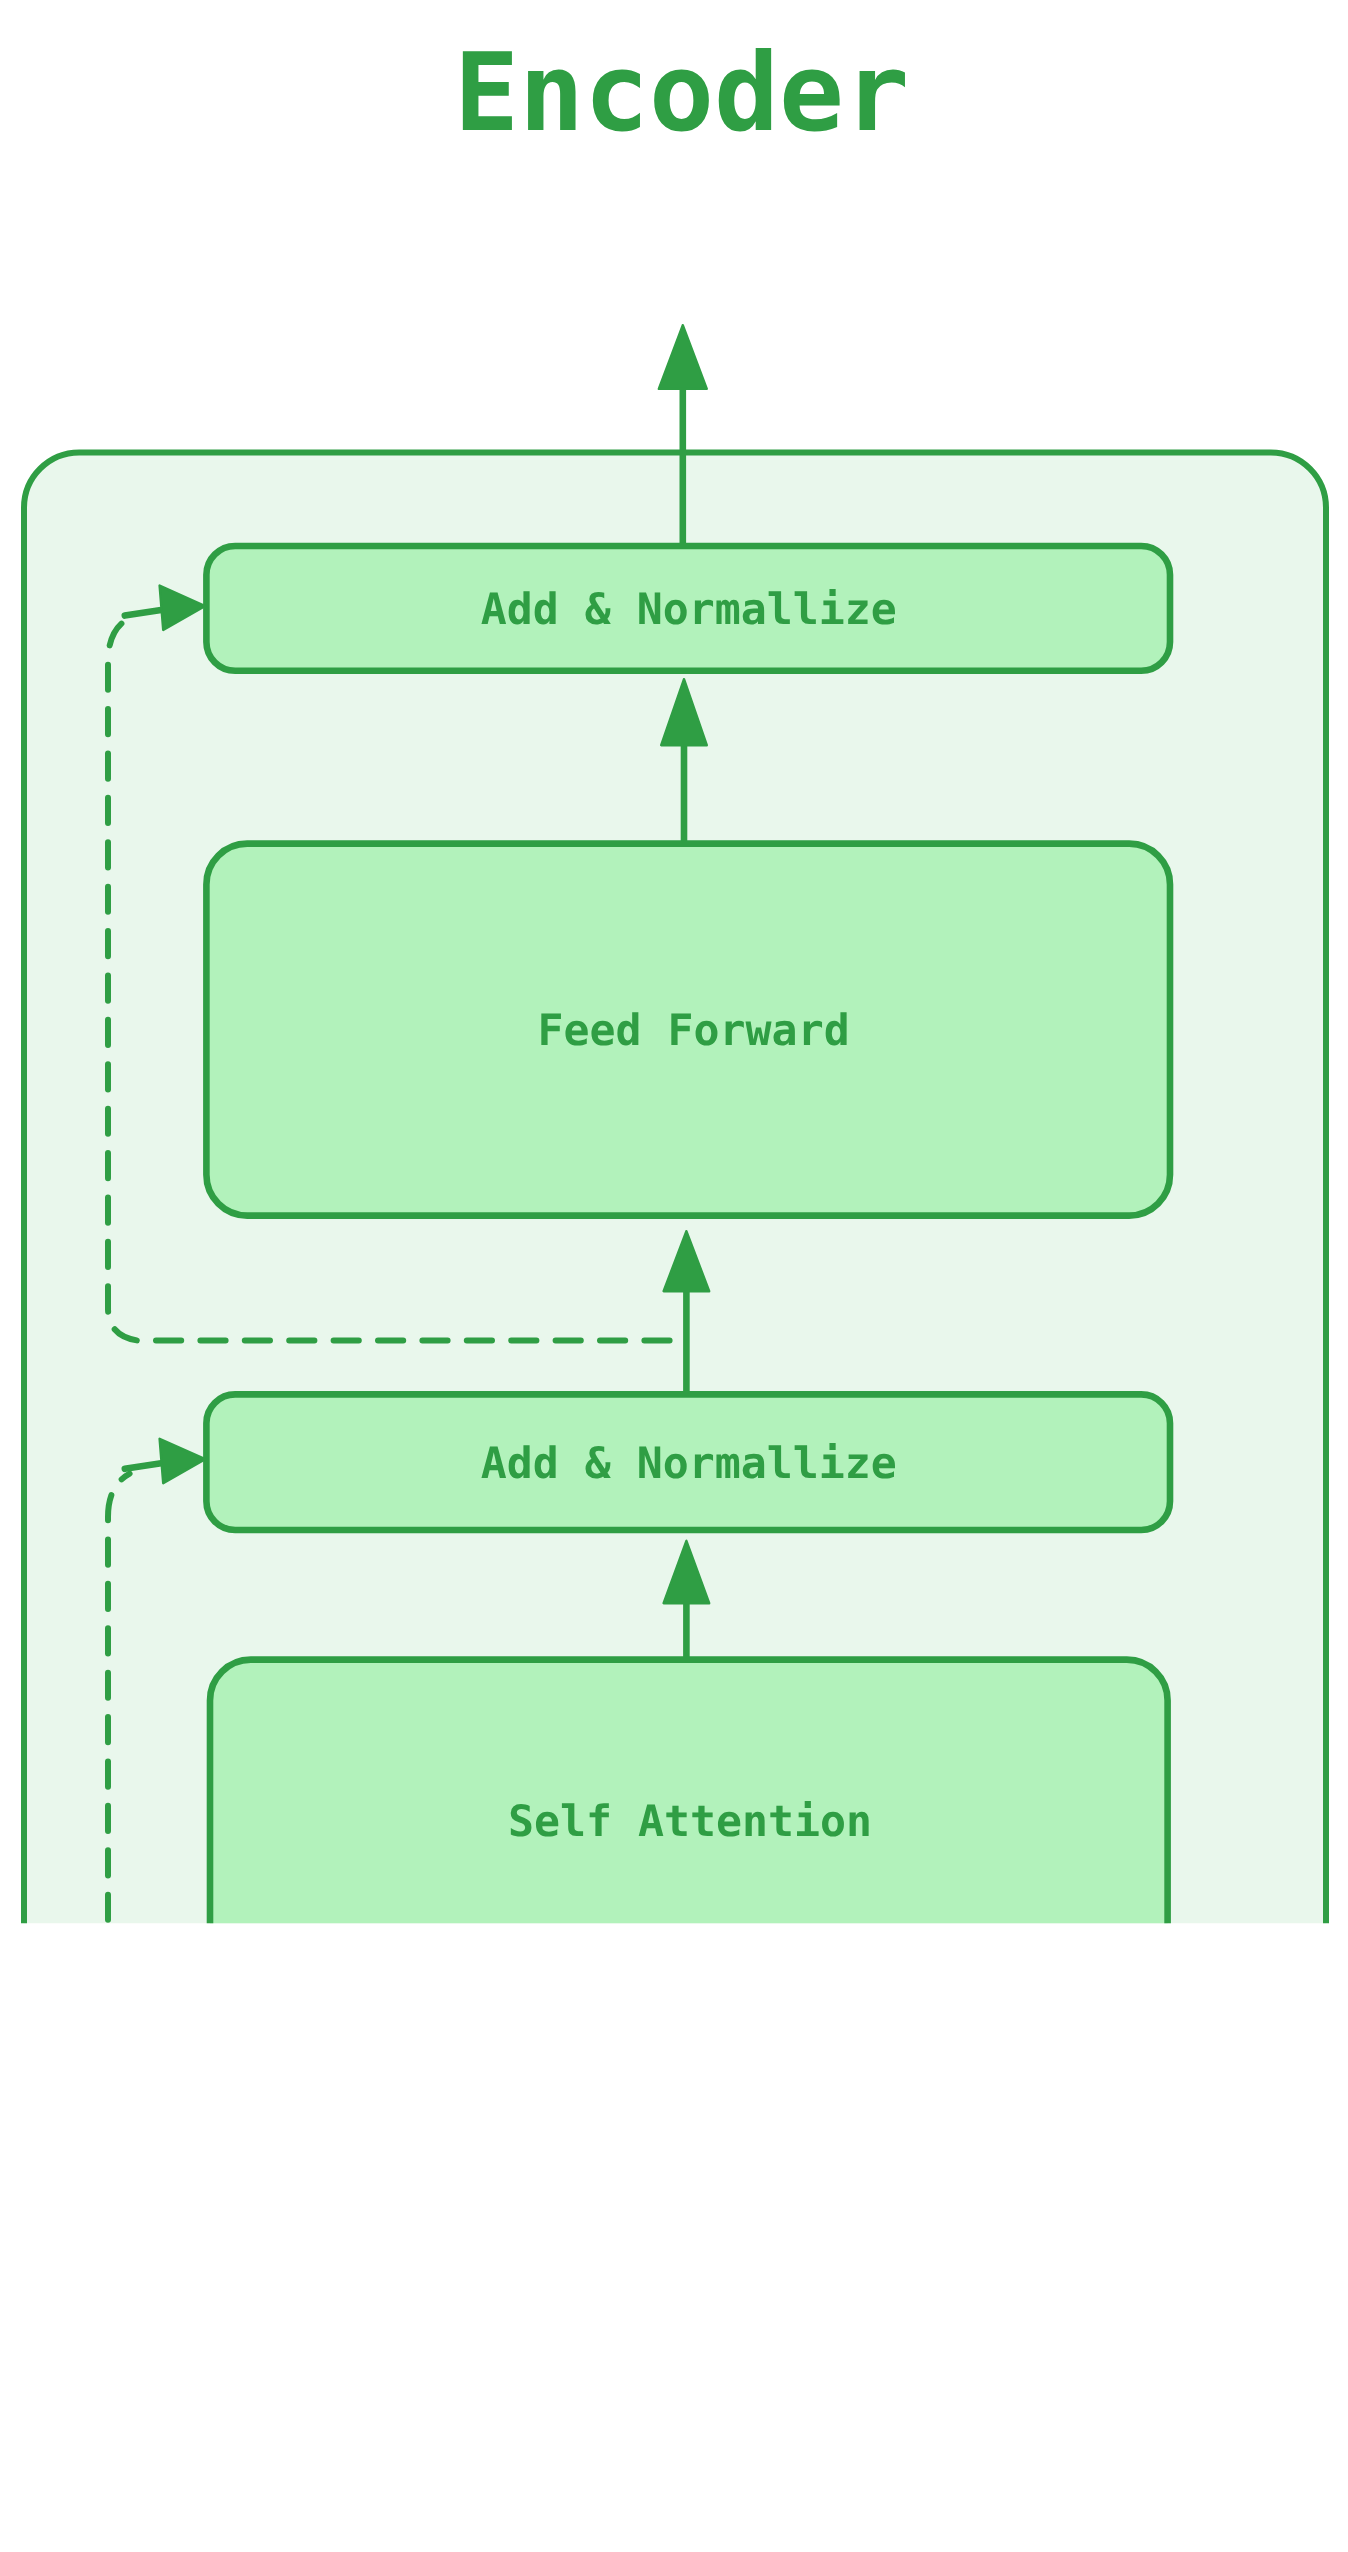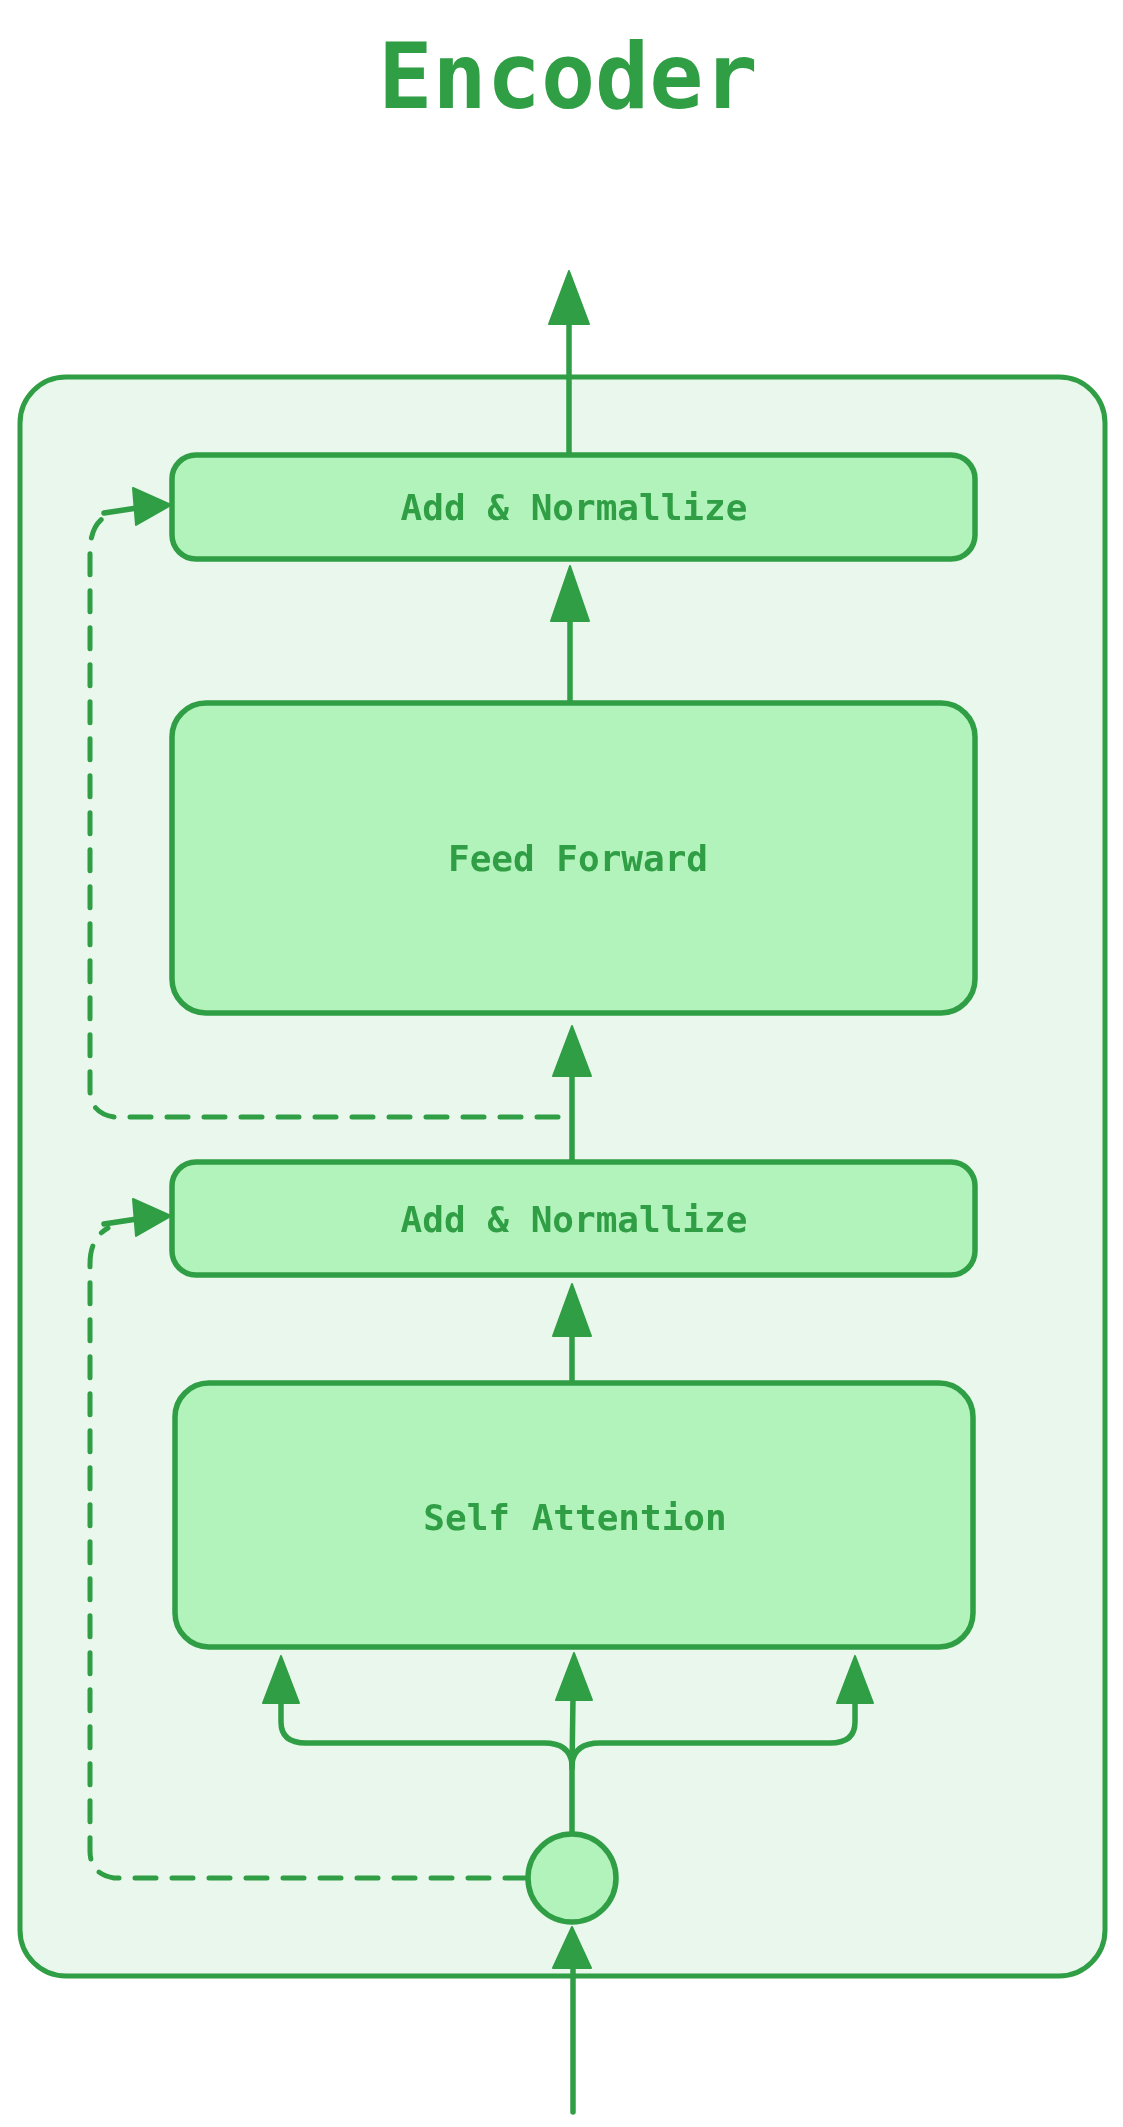--- a/index.html
+++ b/index.html
@@ -1,18 +1,18 @@
 <!DOCTYPE html>
 <html><head>
 <meta charset="utf-8">
 <style>
   html,body{margin:0;padding:0;background:#ffffff;}
   .canvas{
     position:relative;
-    width:1123px;height:2127px;
+    width:1123px;height:1603px;
     background:var(--bg,#ffffff);
     font-family:"DejaVu Sans Mono", monospace;
     overflow:hidden;
   }
   svg{position:absolute;left:0;top:0;}
   .container-box{
     fill:var(--container-fill);
     stroke:var(--stroke);
     stroke-width:5;
   }

